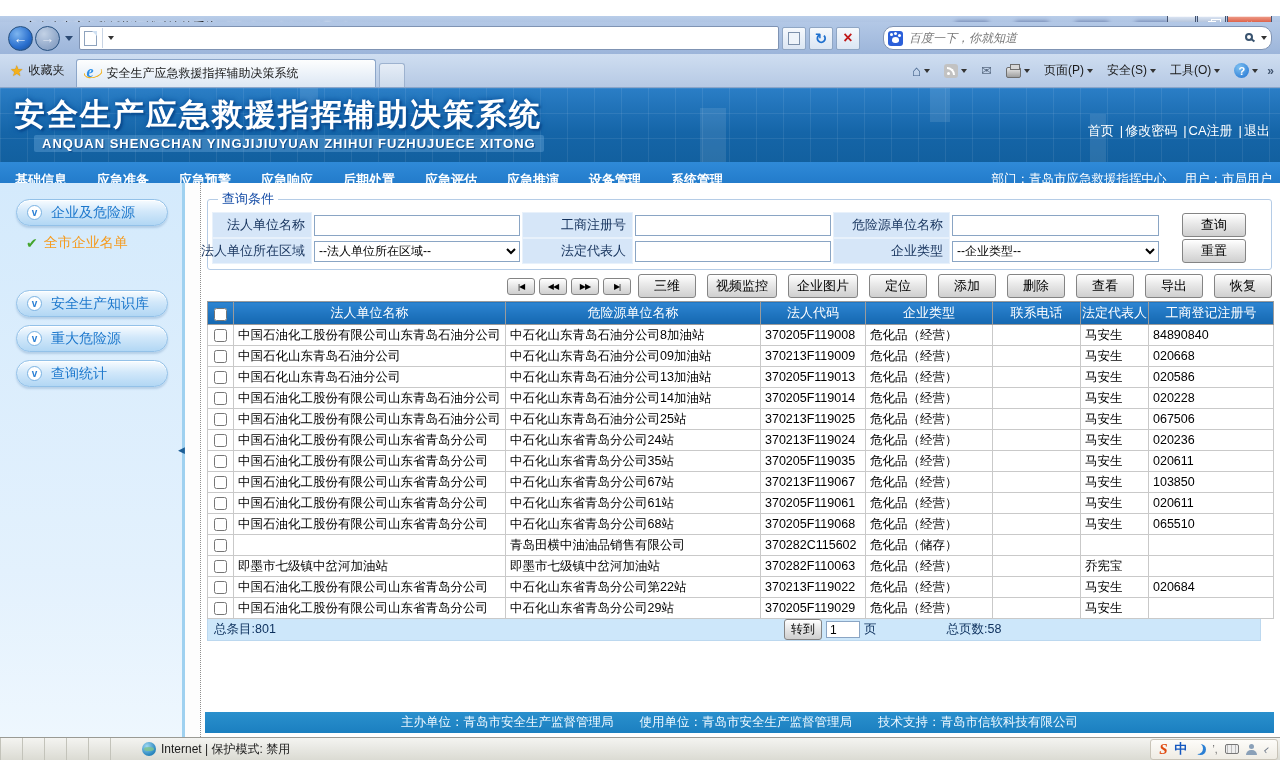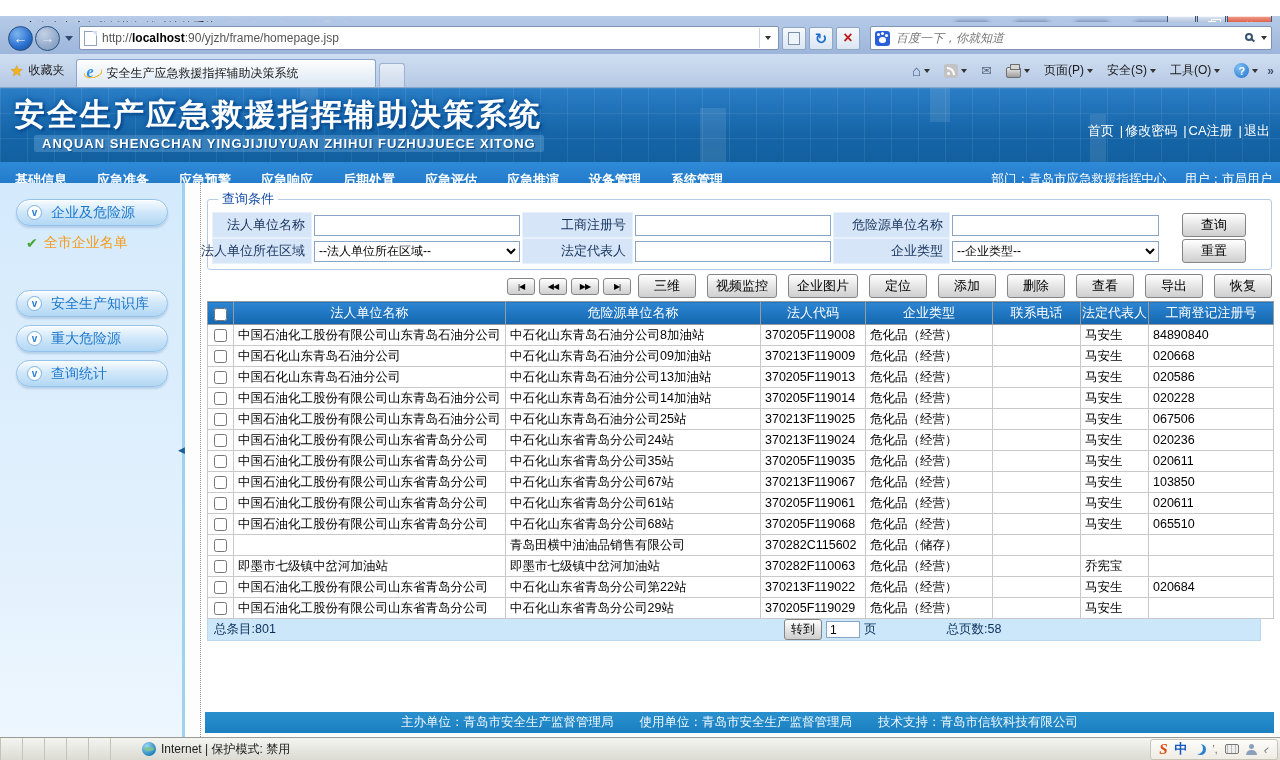--- a/index.html
+++ b/index.html
@@ -36,21 +36,21 @@
   .page-ico::after { content:''; position:absolute; right:-1px; top:-1px; border-style:solid; border-width:0 5px 5px 0; border-color:transparent #cfe0f2 transparent transparent; }
   .url-text { flex:1; white-space:nowrap; overflow:hidden; color:#555; }
   .url-text b { color:#000; font-weight:bold; }
   .url-dd { width:17px; height:20px; border-left:1px solid #c8d4e4; display:flex; align-items:center; justify-content:center; }
   .url-dd i, .mini-dd { width:0; height:0; border-left:3px solid transparent; border-right:3px solid transparent; border-top:4px solid #333; }
   .addr-btn { width:24px; height:23px; border:1px solid #8fa6c4; border-radius:2px; background:linear-gradient(#f6f9fd,#dbe6f3);
     display:flex; align-items:center; justify-content:center; margin-left:3px; }
   .compat-ico { width:12px; height:13px; border:1px solid #7d91ab; background:#eef4fa; }
   .refresh-ico { color:#1d6fce; font-size:15px; font-weight:bold; line-height:1; }
   .stop-ico { color:#c01818; font-size:16px; font-weight:bold; line-height:1; }
-  .search-box { margin-left:10px; flex:1; height:24px; background:#fff; border:1px solid #7f93b3; border-radius:2px;
+  .search-box { margin-left:23px; flex:1; height:24px; background:#fff; border:1px solid #7f93b3; border-radius:10px;
     display:flex; align-items:center; padding:4px 4px; }
   .paw-ico { width:15px; height:15px; border-radius:3px; background:#2b5fd9; position:relative; margin-right:6px; }
   .paw-ico::after { content:''; position:absolute; left:4px; top:6px; width:7px; height:6px; background:#fff; border-radius:50% 50% 45% 45%; }
   .paw-ico::before { content:''; position:absolute; left:2px; top:2px; width:3px; height:3px; background:#fff; border-radius:50%; box-shadow:4px -1px 0 #fff,8px 1px 0 #fff; }
   .search-text { flex:1; color:#777; font-style:italic; }
   .mag-ico { width:8px; height:8px; border:2px solid #39536f; border-radius:50%; position:relative; margin:0 8px 2px 0; }
   .mag-ico::after { content:''; position:absolute; width:5px; height:2px; background:#39536f; right:-4px; bottom:-2px; transform:rotate(40deg); }
 
   .favbar { position:absolute; left:0; top:54px; width:1280px; height:34px;
     background:linear-gradient(#cfdef1,#b6c9e4); border-bottom:1px solid #8ca6c9; display:flex; align-items:center; }
@@ -202,21 +202,20 @@
 <div class="addressbar">
   <div class="nav-circle back">
       <span>←</span>
     </div>
   <div class="nav-circle fwd">
       <span>→</span>
     </div>
   <span class="dd-arrow"></span>
   <div class="url-box">
     <span class="page-ico"></span>
-    <span class="url-text"><span>http://</span><b>localhost</b><span>:90/yjzh/frame/homepage.jsp</span></span>
     <span class="url-dd">
         <i></i>
       </span>
   </div>
   <div class="addr-btn">
       <span class="compat-ico"></span>
     </div>
   <div class="addr-btn">
       <span class="refresh-ico">↻</span>
     </div>

